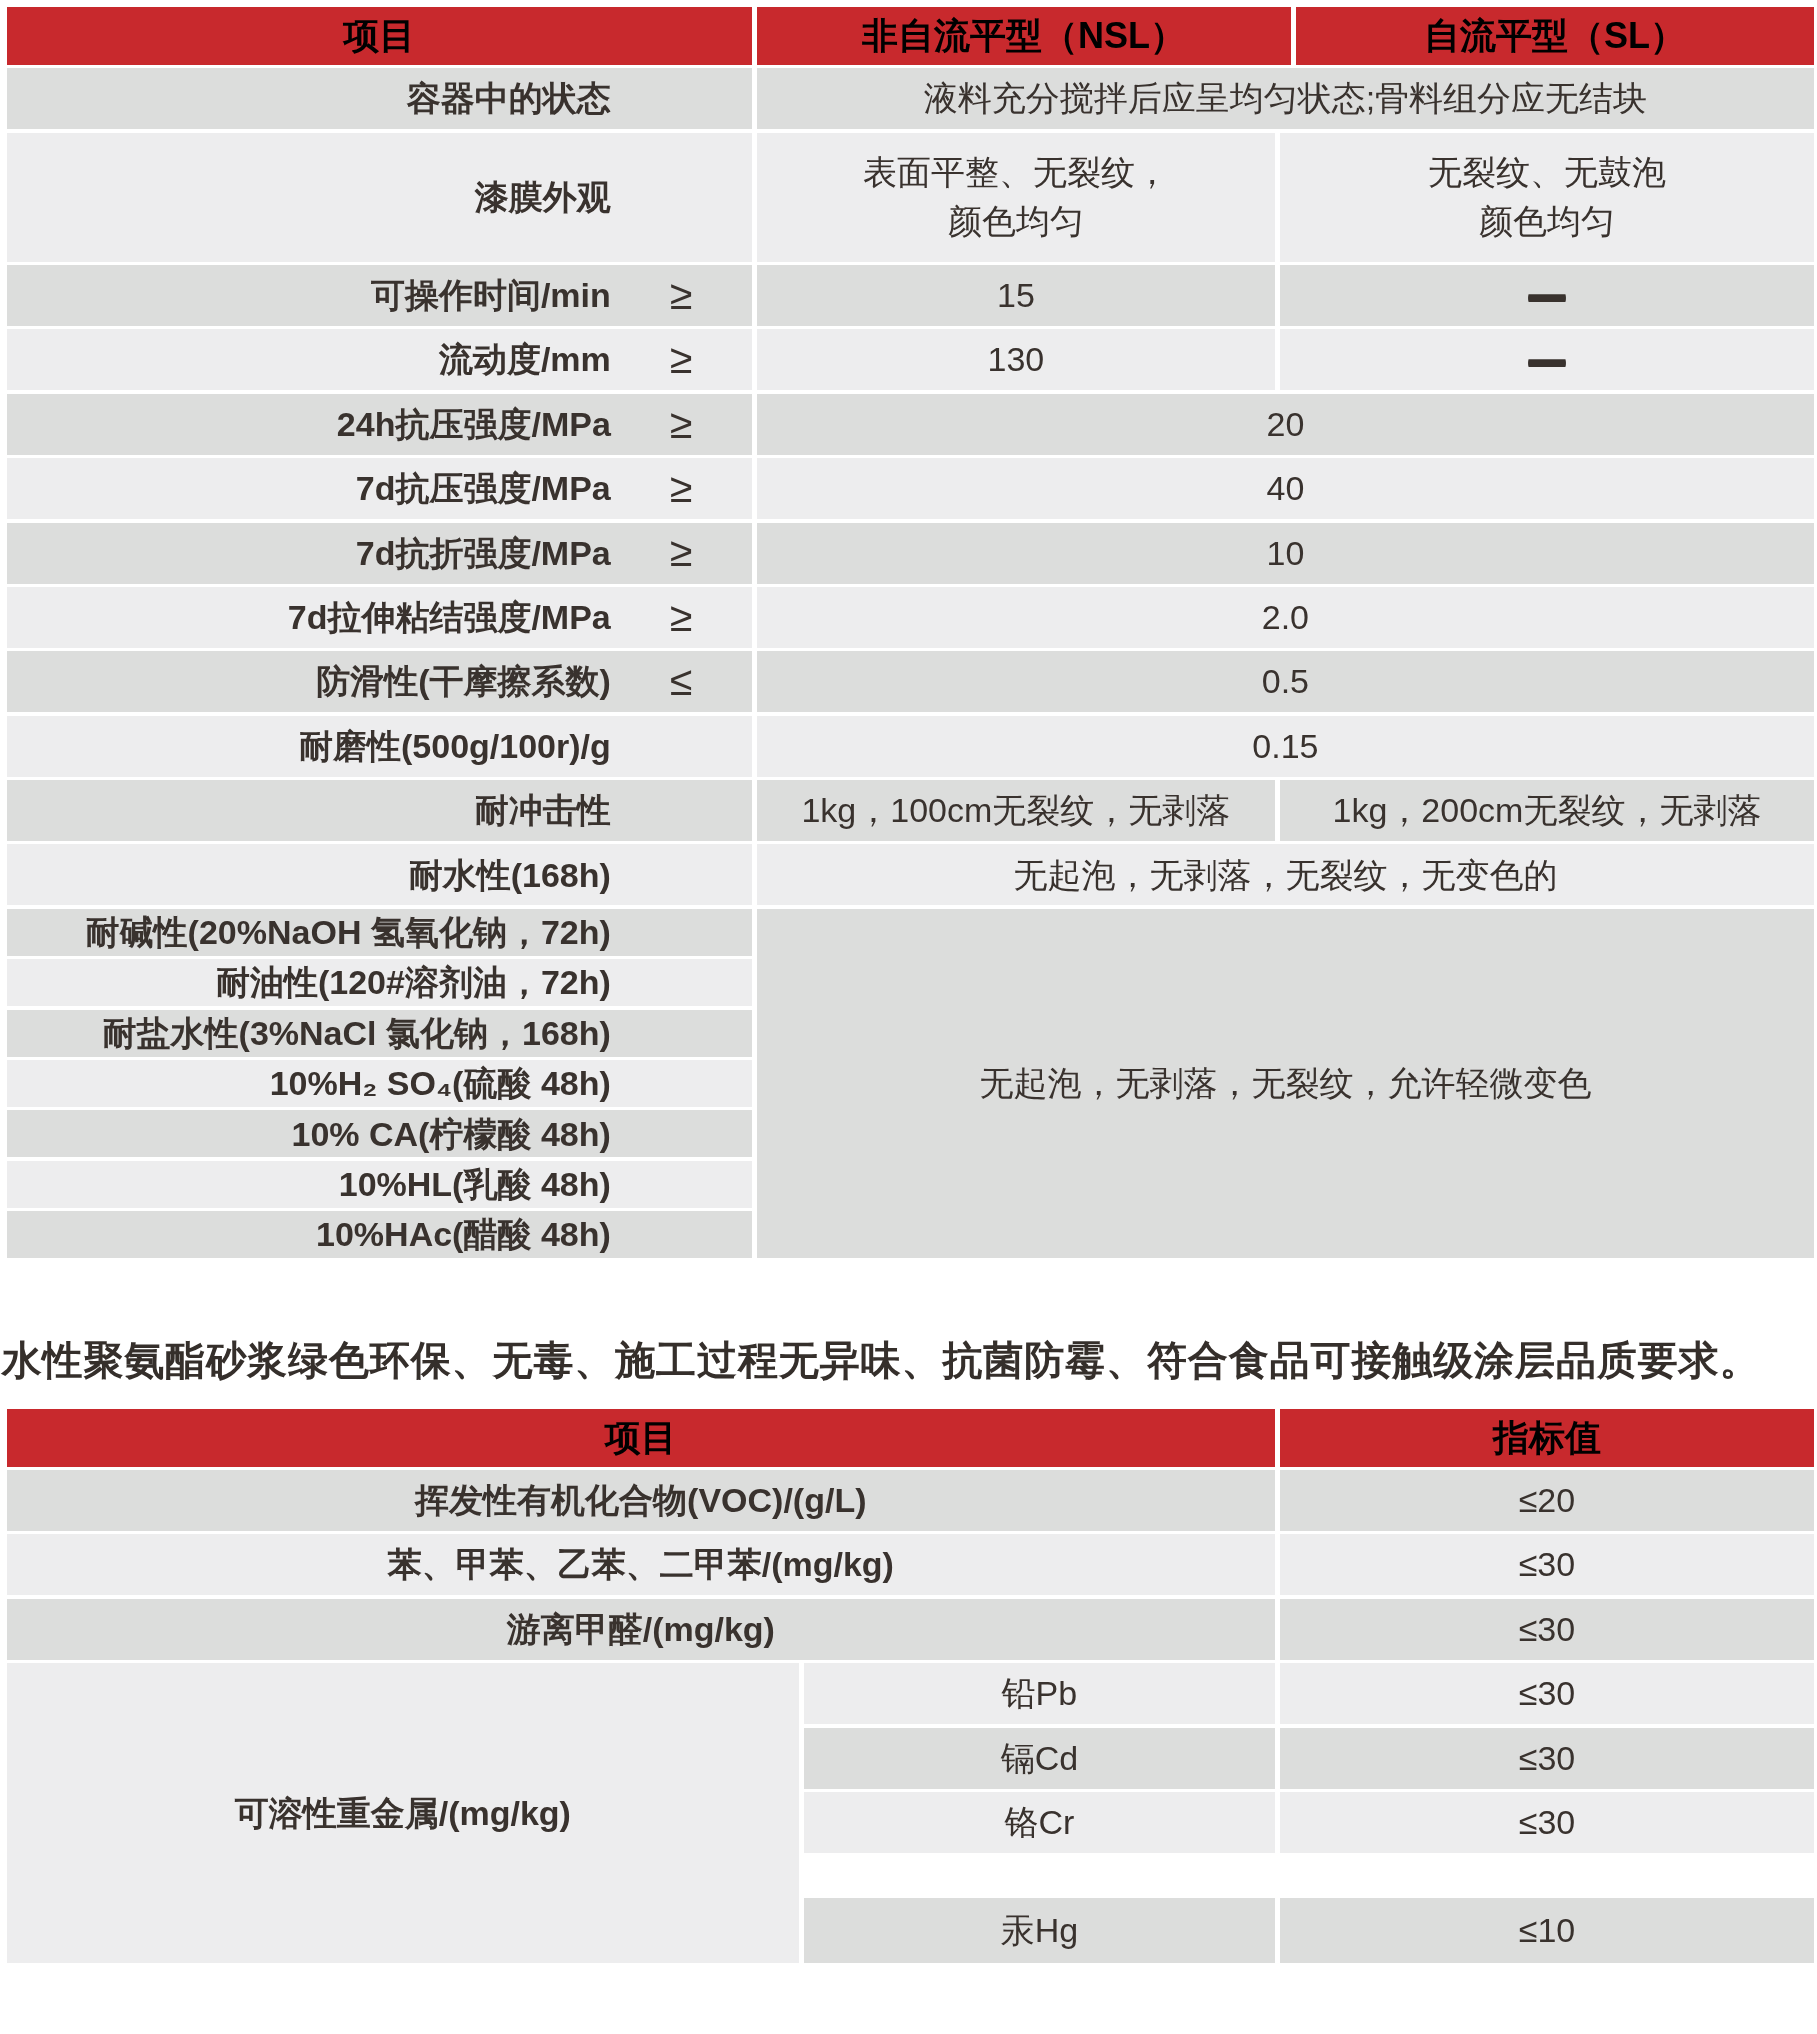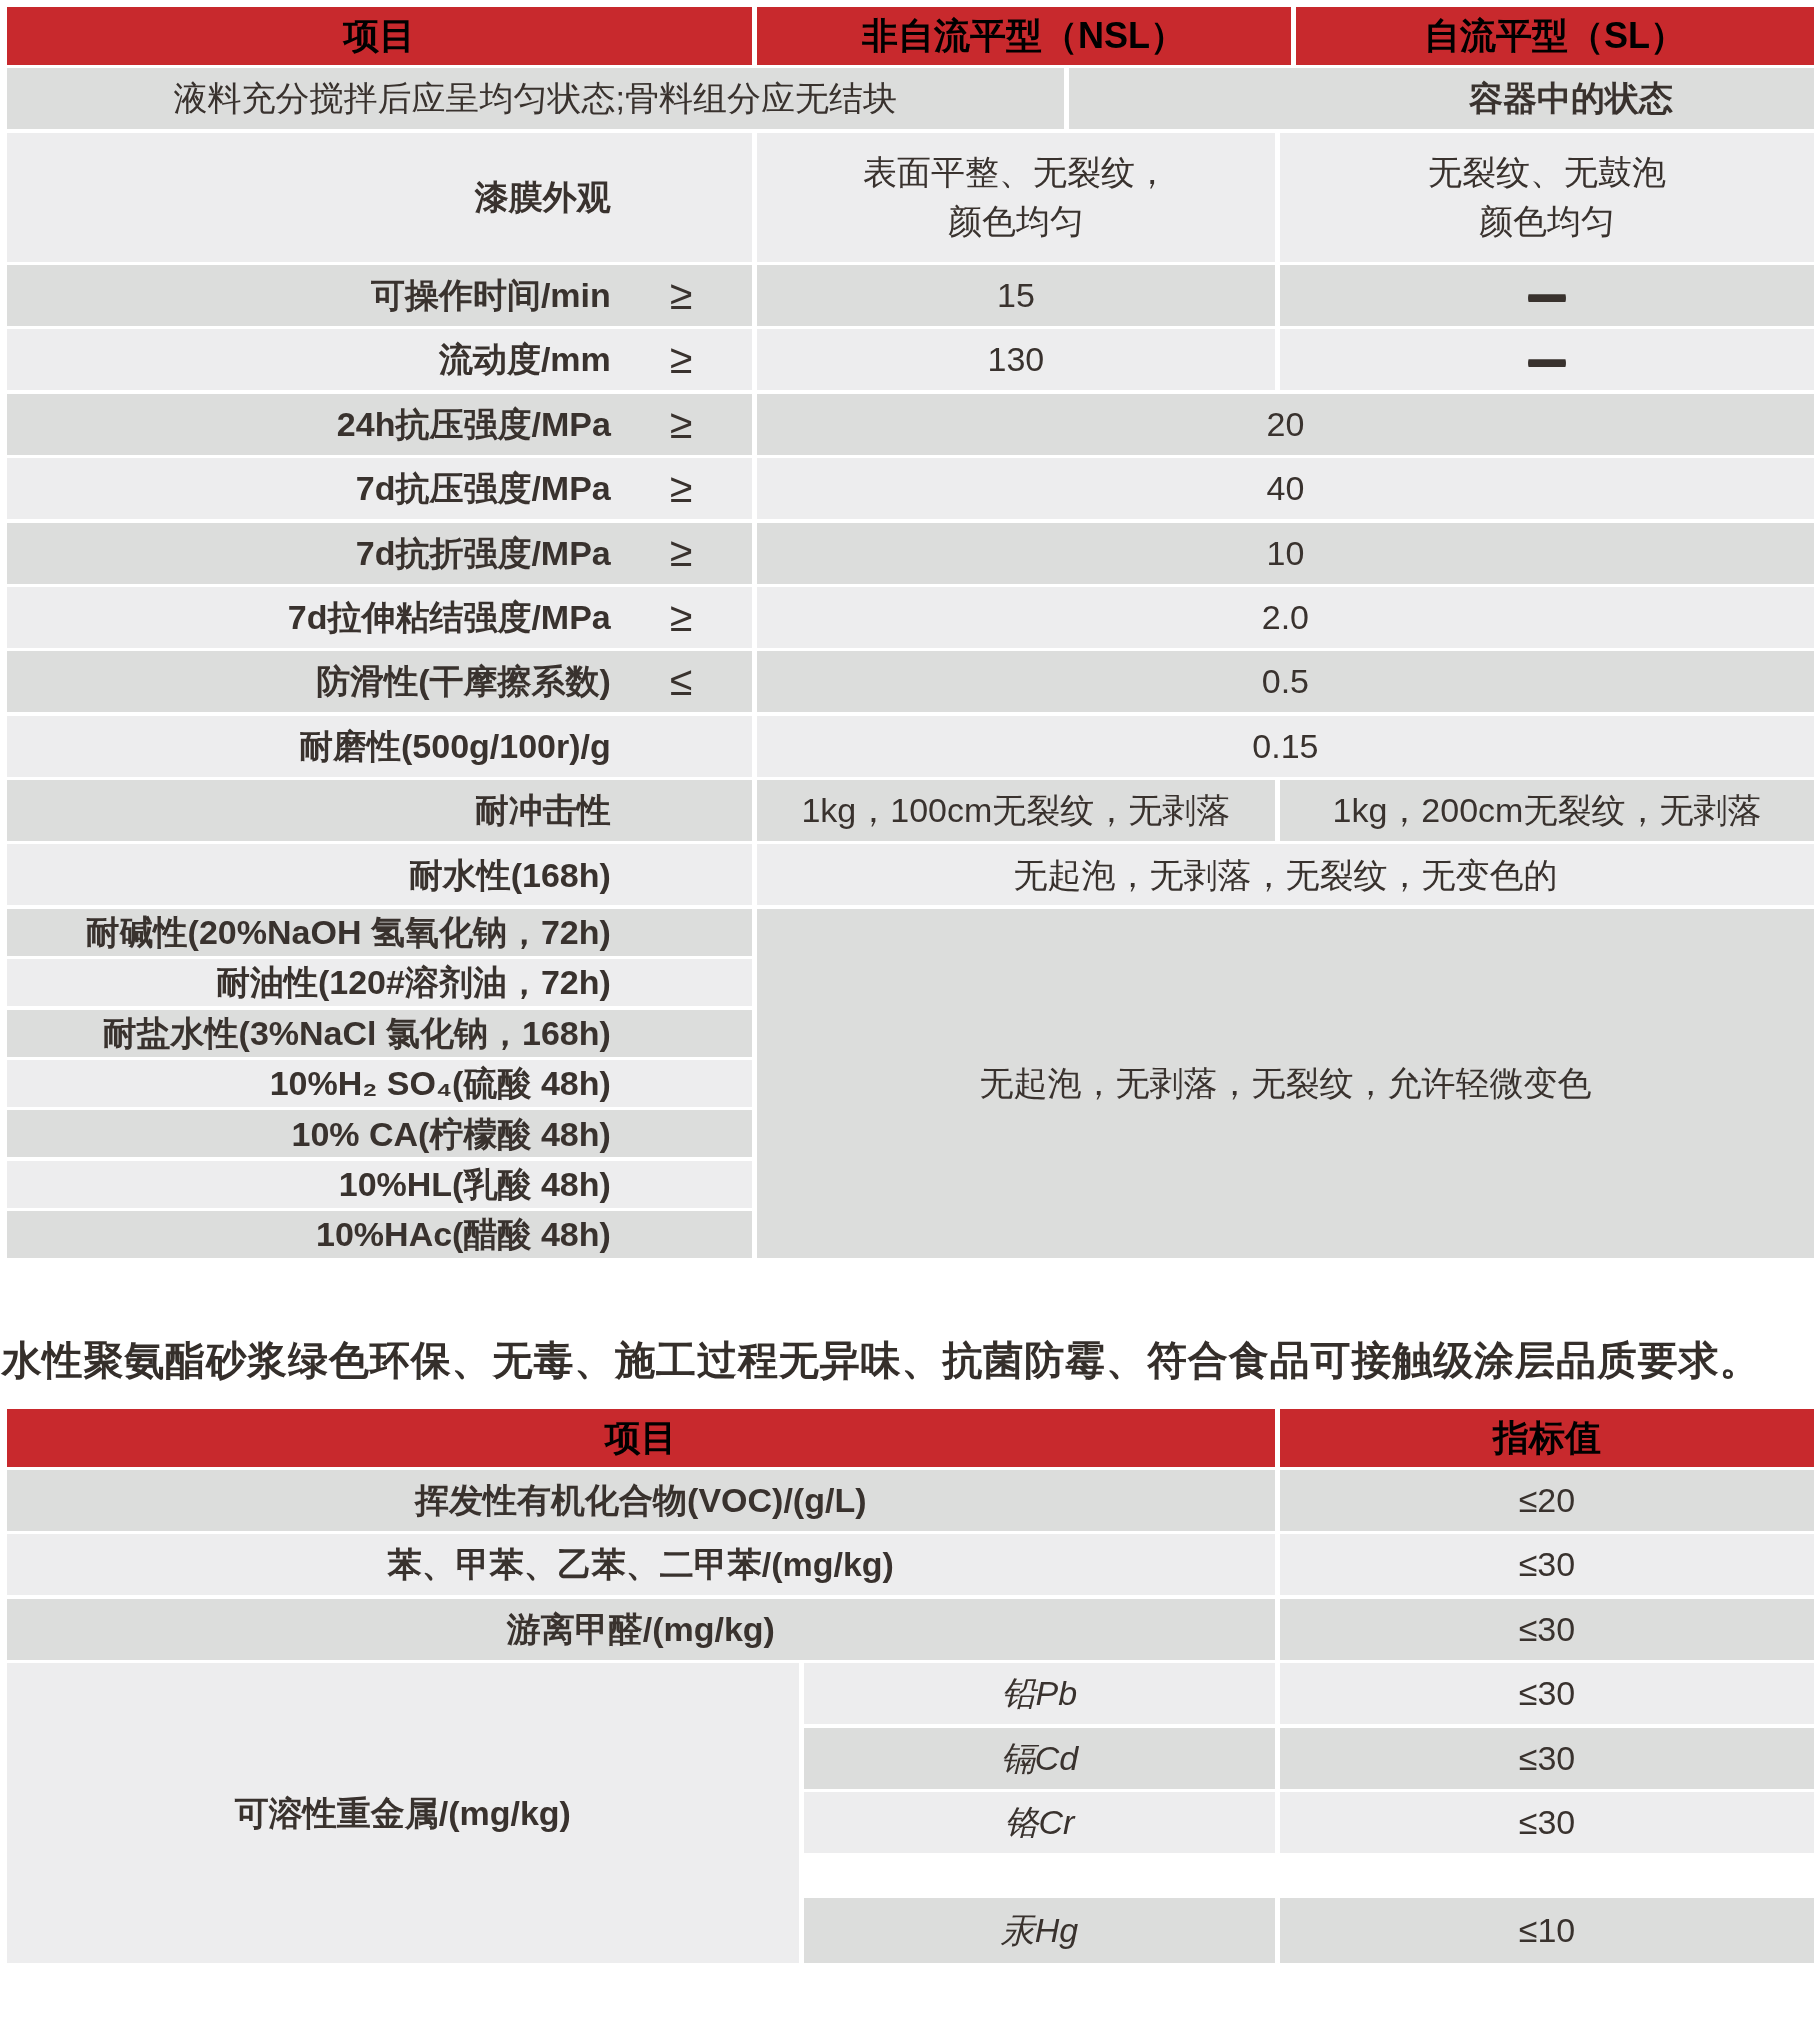--- a/index.html
+++ b/index.html
@@ -36,45 +36,45 @@
   .acidleft .cell{height:47px;}
   .acidbig{width:1057px;flex:0 0 1057px;display:flex;align-items:center;justify-content:center;
            font-size:34px;background:#dcdddc;}
   
   .note{font-size:40px;font-weight:700;color:#352f2b;white-space:nowrap;
         margin:75px 0 20.4px -5.1px;letter-spacing:0.9px;}
   
   .t2c1{width:1268px;flex:0 0 1268px;}
   .t2v{width:534px;flex:0 0 534px;}
   .t2g{width:792px;flex:0 0 792px;}
-  .t2m{width:471px;flex:0 0 471px;font-style:italic;}
+  .t2m{width:471px;flex:0 0 471px;}
   .t2label{font-weight:700;}
   .metalrow{display:flex;gap:5.1px;}
   .metalright{display:flex;flex-direction:column;gap:3.4px;}
   .rlast{height:65px;margin-top:42px;}
 </style>
 </head>
 <body>
 
 <div class="wrap">
 
   <div class="tbl">
 
     <div class="row">
       <div class="cell hdr c1 h">项目</div>
       <div class="cell hdr c3 h">非自流平型（NSL）</div>
       <div class="cell hdr c2 h">自流平型（SL）</div>
     </div>
 
     <div class="row">
+      <div class="cell dark c1 r labelcell">
+        <span>容器中的状态</span>
+          <span class="sym"></span>
+      </div>
       <div class="cell dark cspan r">液料充分搅拌后应呈均匀状态;骨料组分应无结块</div>
-      <div class="cell dark c1 r labelcell">
-        <span>容器中的状态</span>
-          <span class="sym"></span>
-      </div>
     </div>
 
     <div class="row">
       <div class="cell light c1 r2x labelcell">
         <span>漆膜外观</span>
           <span class="sym"></span>
       </div>
       <div class="cell light c2 r2x twoline">
         <div>
             <span>表面平整、无裂纹，</span>

